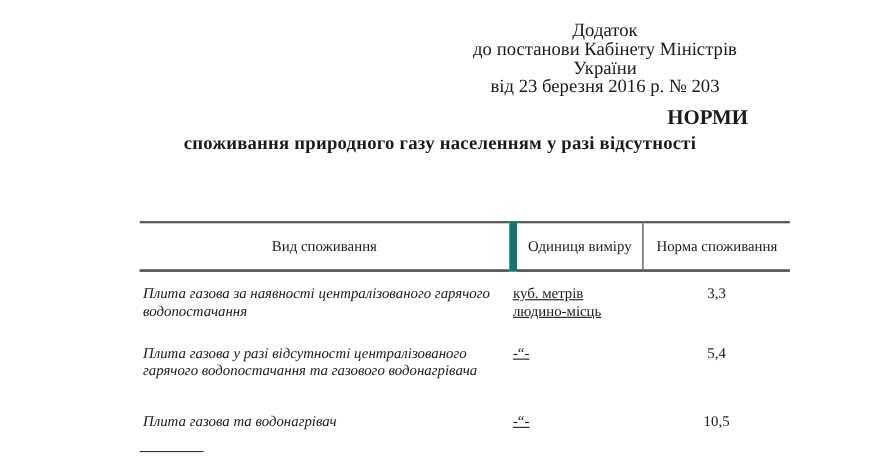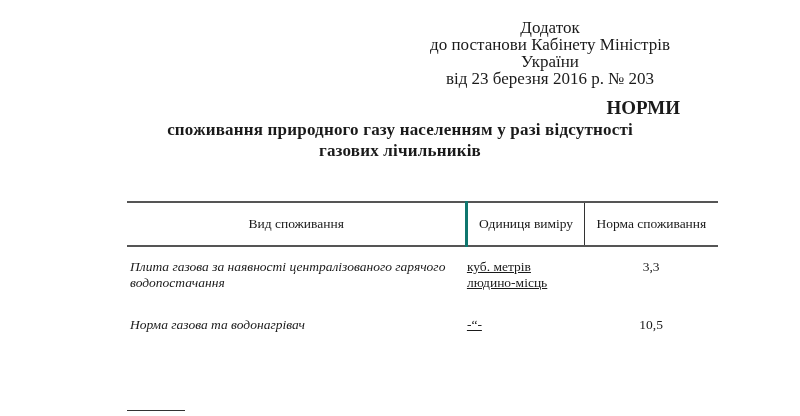--- a/index.html
+++ b/index.html
@@ -55,21 +55,21 @@
     .norms-table th {
       font-weight: normal;
       height: 42px;
       padding: 0;
       border-top: 2px solid #555;
       border-bottom: 2px solid #555;
       text-align: center;
       vertical-align: middle;
     }
     .norms-table th.c1 { width: 341px; }
-    .norms-table th.c2 { width: 116px; border-left: 3px solid #0f766e; border-right: 1px solid #333; }
+    .norms-table th.c2 { width: 116px; border-left: 7px solid #0f766e; border-right: 1px solid #333; }
     .norms-table th.c3 { width: 134px; }
     .norms-table td {
       padding: 0;
       vertical-align: top;
       line-height: 16px;
     }
     .norms-table td.c1 { text-align: left; padding-left: 3px; font-style: italic; }
     .norms-table td.c2 { text-align: left; text-decoration: underline; }
     .norms-table td.c3 { text-align: center; }
     .row1 td { padding-top: 12px; height: 46px; }
@@ -89,21 +89,20 @@
 
 <div class="annex">
   <div>Додаток</div>
   <div>до постанови Кабінету Міністрів України</div>
   <div>від 23 березня 2016 р. № 203</div>
 </div>
 
 <div class="title title-main">НОРМИ</div>
 <div class="title title-sub">
   <div>споживання природного газу населенням у разі відсутності</div>
-  <div>газових лічильників</div>
 </div>
 
 <table class="norms-table">
   <thead>
     <tr>
       <th class="c1">Вид споживання</th>
       <th class="c2">Одиниця виміру</th>
       <th class="c3">Норма споживання</th>
     </tr>
   </thead>
@@ -112,23 +111,33 @@
       <td class="c1">
         <div>Плита газова за наявності централізованого гарячого</div>
         <div>водопостачання</div>
       </td>
       <td class="c2">
         <div>куб. метрів</div>
         <div>людино-місць</div>
       </td>
       <td class="c3">3,3</td>
     </tr>
+    <tr class="row2">
+      <td class="c1">
+        <div>Плита газова у разі відсутності централізованого</div>
+        <div>гарячого водопостачання та газового водонагрівача</div>
+      </td>
+      <td class="c2">
+        <div>-“-</div>
+      </td>
+      <td class="c3">5,4</td>
+    </tr>
     <tr class="row3">
       <td class="c1">
-        <div>Норма газова та водонагрівач</div>
+        <div>Плита газова та водонагрівач</div>
       </td>
       <td class="c2">
         <div>-“-</div>
       </td>
       <td class="c3">10,5</td>
     </tr>
   </tbody>
 </table>
 
 <div class="footnote-rule"></div>

